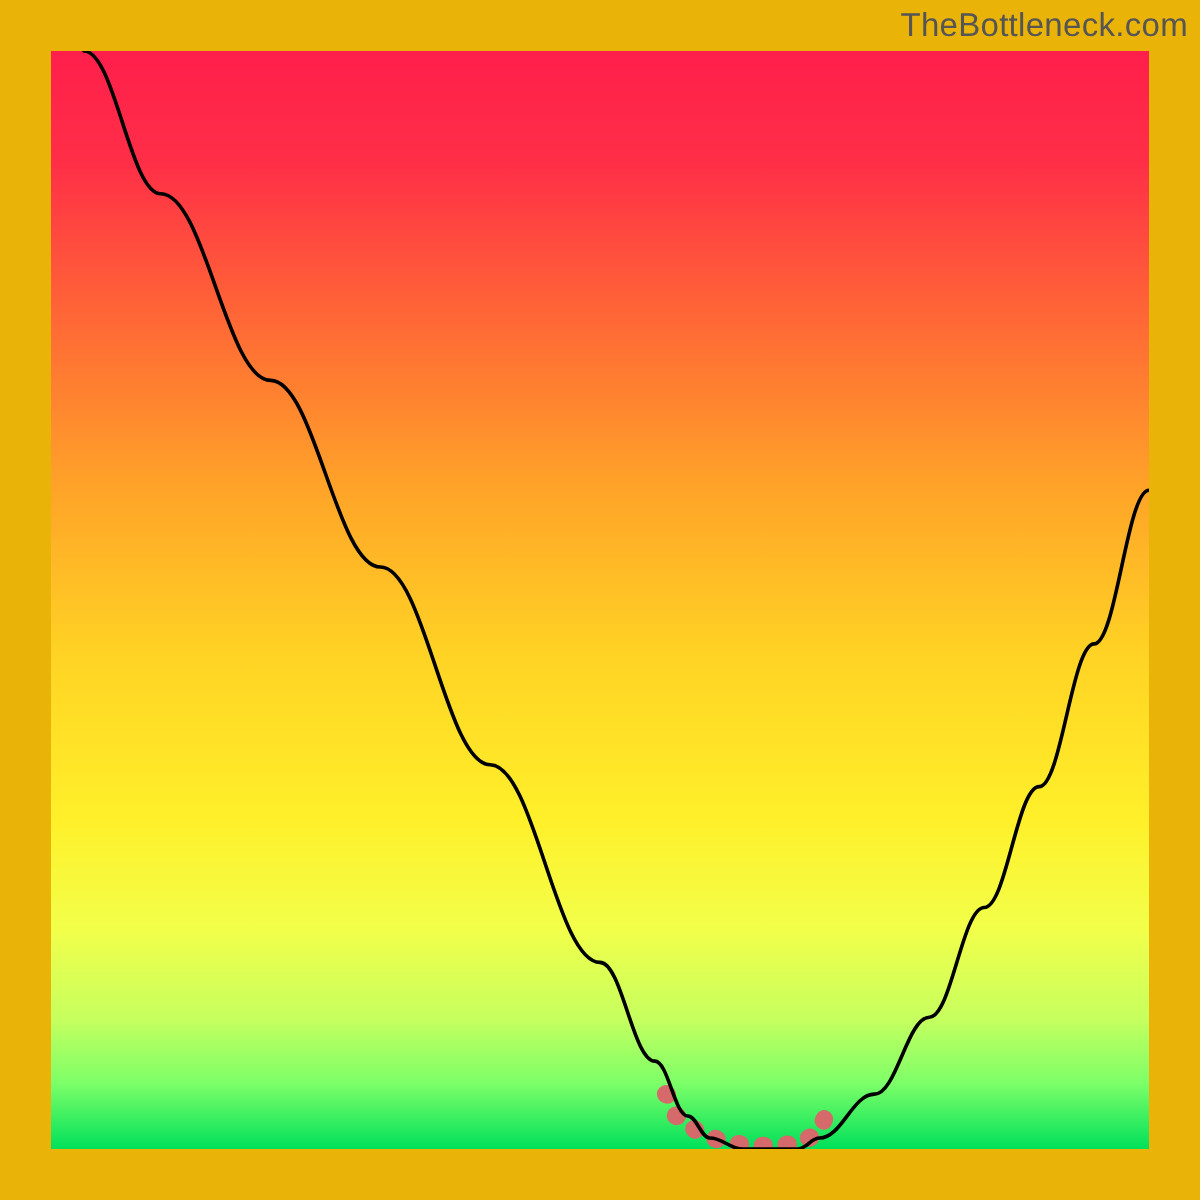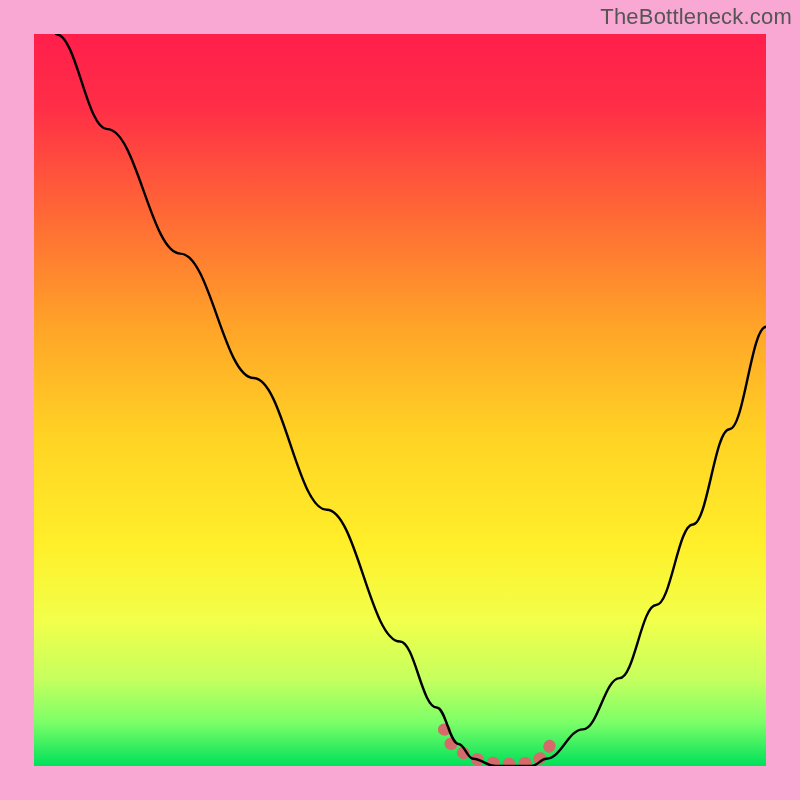--- a/index.html
+++ b/index.html
@@ -7,21 +7,21 @@
     padding: 0;
     width: 800px;
     height: 800px;
     overflow: hidden;
     font-family: Arial, Helvetica, sans-serif;
   }
   .frame {
     width: 800px;
     height: 800px;
     position: relative;
-    background: #f9a8d4;
+    background: #eab308;
   }
   .watermark {
     position: absolute;
     top: 4px;
     right: 8px;
     color: #555;
     font-size: 22px;
     font-weight: 500;
     letter-spacing: 0.2px;
     z-index: 5;

